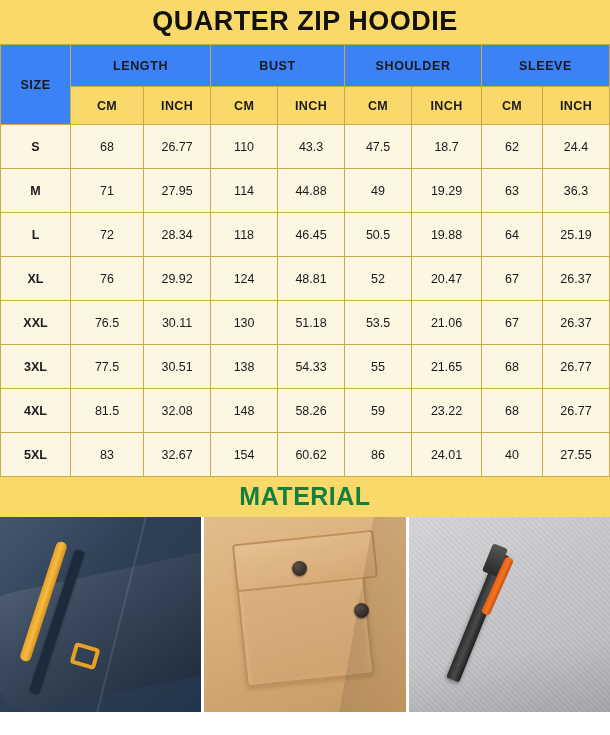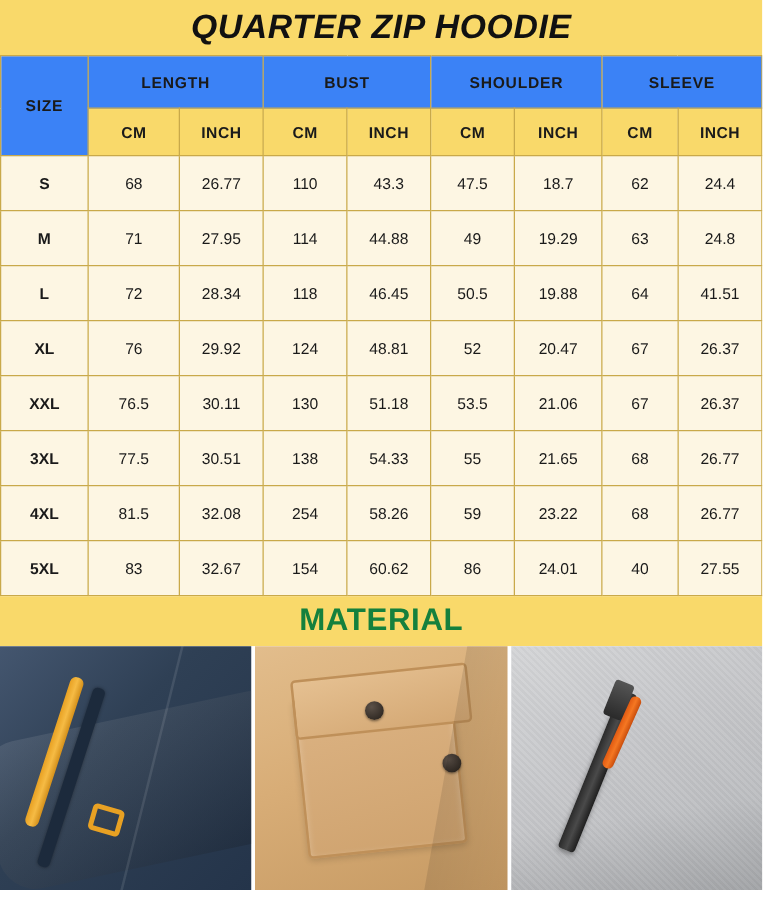--- a/index.html
+++ b/index.html
@@ -16,21 +16,20 @@
     height: 735px;
     position: relative;
     overflow: hidden;
     background: #ffffff;
   }
   .title-bar {
     width: 100%;
     background: #f9d96a;
     text-align: center;
     padding: 6px 0 7px 0;
-    font-style: italic;
   }
   .title-bar .title-text {
     font-size: 27px;
     font-weight: bold;
     letter-spacing: 0.5px;
     color: #111111;
     font-family: "Liberation Sans", sans-serif;
   }
   table.size-table {
     width: 100%;
@@ -269,32 +268,32 @@
       </tr>
       <tr class="data-row">
         <td class="size-cell">M</td>
         <td>71</td>
         <td>27.95</td>
         <td>114</td>
         <td>44.88</td>
         <td>49</td>
         <td>19.29</td>
         <td>63</td>
-        <td>24.8</td>
+        <td>36.3</td>
       </tr>
       <tr class="data-row">
         <td class="size-cell">L</td>
         <td>72</td>
         <td>28.34</td>
         <td>118</td>
         <td>46.45</td>
         <td>50.5</td>
         <td>19.88</td>
         <td>64</td>
-        <td>41.51</td>
+        <td>25.19</td>
       </tr>
       <tr class="data-row">
         <td class="size-cell">XL</td>
         <td>76</td>
         <td>29.92</td>
         <td>124</td>
         <td>48.81</td>
         <td>52</td>
         <td>20.47</td>
         <td>67</td>
@@ -319,21 +318,21 @@
         <td>54.33</td>
         <td>55</td>
         <td>21.65</td>
         <td>68</td>
         <td>26.77</td>
       </tr>
       <tr class="data-row">
         <td class="size-cell">4XL</td>
         <td>81.5</td>
         <td>32.08</td>
-        <td>254</td>
+        <td>148</td>
         <td>58.26</td>
         <td>59</td>
         <td>23.22</td>
         <td>68</td>
         <td>26.77</td>
       </tr>
       <tr class="data-row">
         <td class="size-cell">5XL</td>
         <td>83</td>
         <td>32.67</td>

